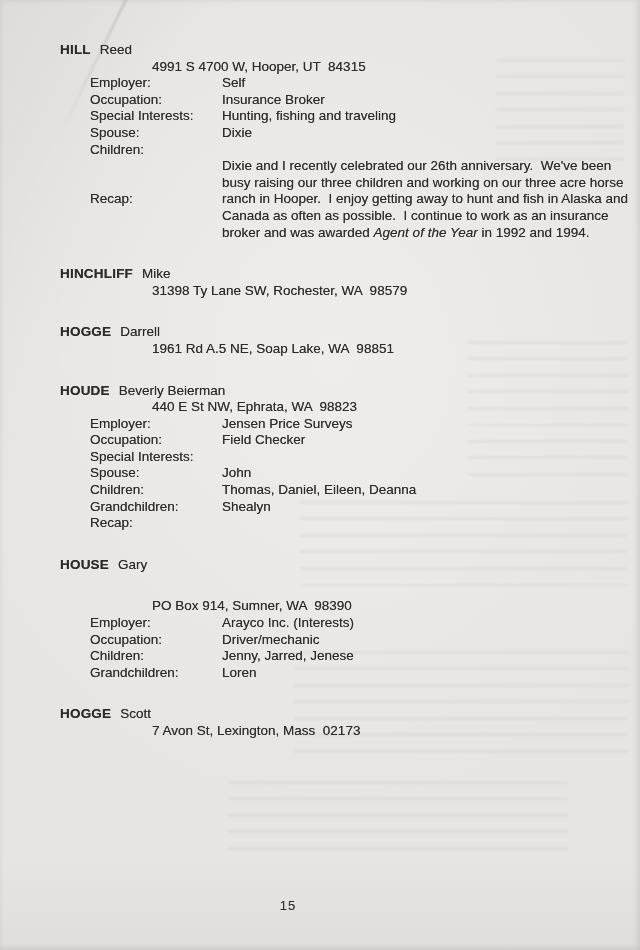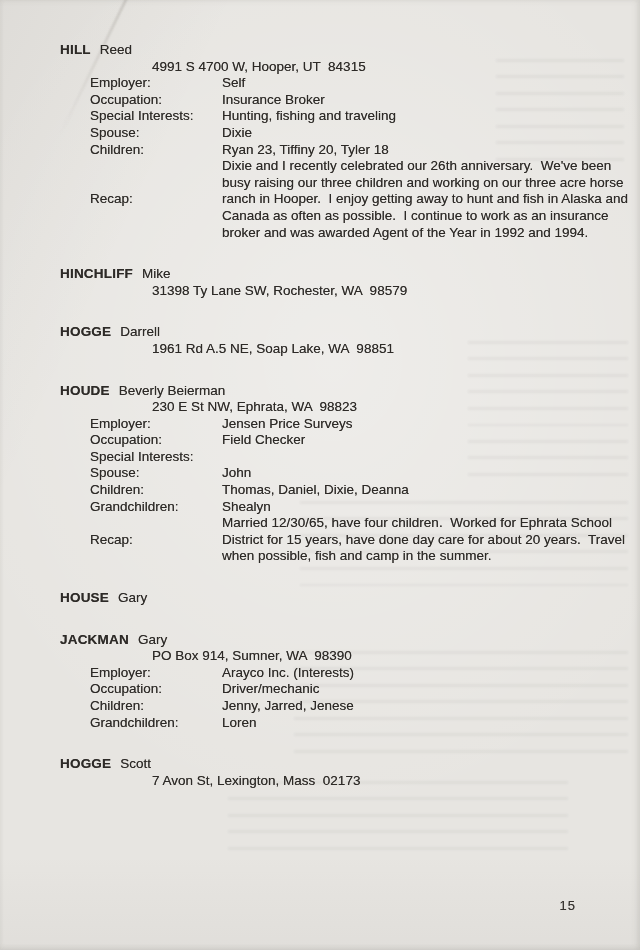--- a/index.html
+++ b/index.html
@@ -63,26 +63,26 @@
     line-height: 16.6px;
     text-shadow: 0 0 0.5px rgba(45,42,39,0.65);
   }
   .name-line { white-space: pre-wrap; }
   .surname { font-weight: 700; letter-spacing: 0.2px; }
   .given { margin-left: 9px; }
   .address { padding-left: 92px; white-space: pre-wrap; }
   .field-row { display: flex; padding-left: 8px; align-items: center; margin-left: 22px; }
   .field-label { width: 132px; flex: none; }
   .field-value { white-space: pre-wrap; max-width: 432px; }
-  .italic { }
+  .italic { font-style: italic; }
   .page-number {
     position: absolute;
     top: 898px; left: 0;
     width: 576px;
-    text-align: right;
+    text-align: center;
     font-size: 13px;
     letter-spacing: 1px;
     color: #35322e;
     text-shadow: 0 0 0.5px rgba(45,42,39,0.6);
   }
 </style>
 </head>
 <body>
 
 <div class="paper">
@@ -108,71 +108,68 @@
         <div class="field-row">
           <span class="field-label">Special Interests:</span>
           <span class="field-value">Hunting, fishing and traveling</span>
         </div>
         <div class="field-row">
           <span class="field-label">Spouse:</span>
           <span class="field-value">Dixie</span>
         </div>
         <div class="field-row">
           <span class="field-label">Children:</span>
-          <span class="field-value">Ryan 23, Tiffiny 20, Tyler 18</span>
         </div>
         <div class="field-row">
           <span class="field-label">Recap:</span>
           <span class="field-value"><span class="seg">Dixie and I recently celebrated our 26th anniversary.  We've been busy raising our three children and working on our three acre horse ranch in Hooper.  I enjoy getting away to hunt and fish in Alaska and Canada as often as possible.  I continue to work as an insurance broker and was awarded </span><span class="seg italic">Agent of the Year</span><span class="seg"> in 1992 and 1994.</span></span>
         </div>
       </section>
       <section class="entry">
         <div class="name-line"><span class="surname">HINCHLIFF</span><span class="given">Mike</span></div>
         <div class="address">31398 Ty Lane SW, Rochester, WA  98579</div>
       </section>
       <section class="entry">
         <div class="name-line"><span class="surname">HOGGE</span><span class="given">Darrell</span></div>
         <div class="address">1961 Rd A.5 NE, Soap Lake, WA  98851</div>
       </section>
       <section class="entry">
         <div class="name-line"><span class="surname">HOUDE</span><span class="given">Beverly Beierman</span></div>
-        <div class="address">230 E St NW, Ephrata, WA  98823</div>
+        <div class="address">440 E St NW, Ephrata, WA  98823</div>
         <div class="field-row">
           <span class="field-label">Employer:</span>
           <span class="field-value">Jensen Price Surveys</span>
         </div>
         <div class="field-row">
           <span class="field-label">Occupation:</span>
           <span class="field-value">Field Checker</span>
         </div>
         <div class="field-row">
           <span class="field-label">Special Interests:</span>
         </div>
         <div class="field-row">
           <span class="field-label">Spouse:</span>
           <span class="field-value">John</span>
         </div>
         <div class="field-row">
           <span class="field-label">Children:</span>
-          <span class="field-value">Thomas, Daniel, Dixie, Deanna</span>
+          <span class="field-value">Thomas, Daniel, Eileen, Deanna</span>
         </div>
         <div class="field-row">
           <span class="field-label">Grandchildren:</span>
           <span class="field-value">Shealyn</span>
         </div>
         <div class="field-row">
           <span class="field-label">Recap:</span>
-          <span class="field-value">Married 12/30/65, have four children.  Worked for Ephrata School District for 15 years, have done day care for about 20 years.  Travel when possible, fish and camp in the summer.</span>
         </div>
       </section>
       <section class="entry">
         <div class="name-line"><span class="surname">HOUSE</span><span class="given">Gary</span></div>
       </section>
       <section class="entry">
-        <div class="name-line"><span class="surname">JACKMAN</span><span class="given">Gary</span></div>
         <div class="address">PO Box 914, Sumner, WA  98390</div>
         <div class="field-row">
           <span class="field-label">Employer:</span>
           <span class="field-value">Arayco Inc. (Interests)</span>
         </div>
         <div class="field-row">
           <span class="field-label">Occupation:</span>
           <span class="field-value">Driver/mechanic</span>
         </div>
         <div class="field-row">

